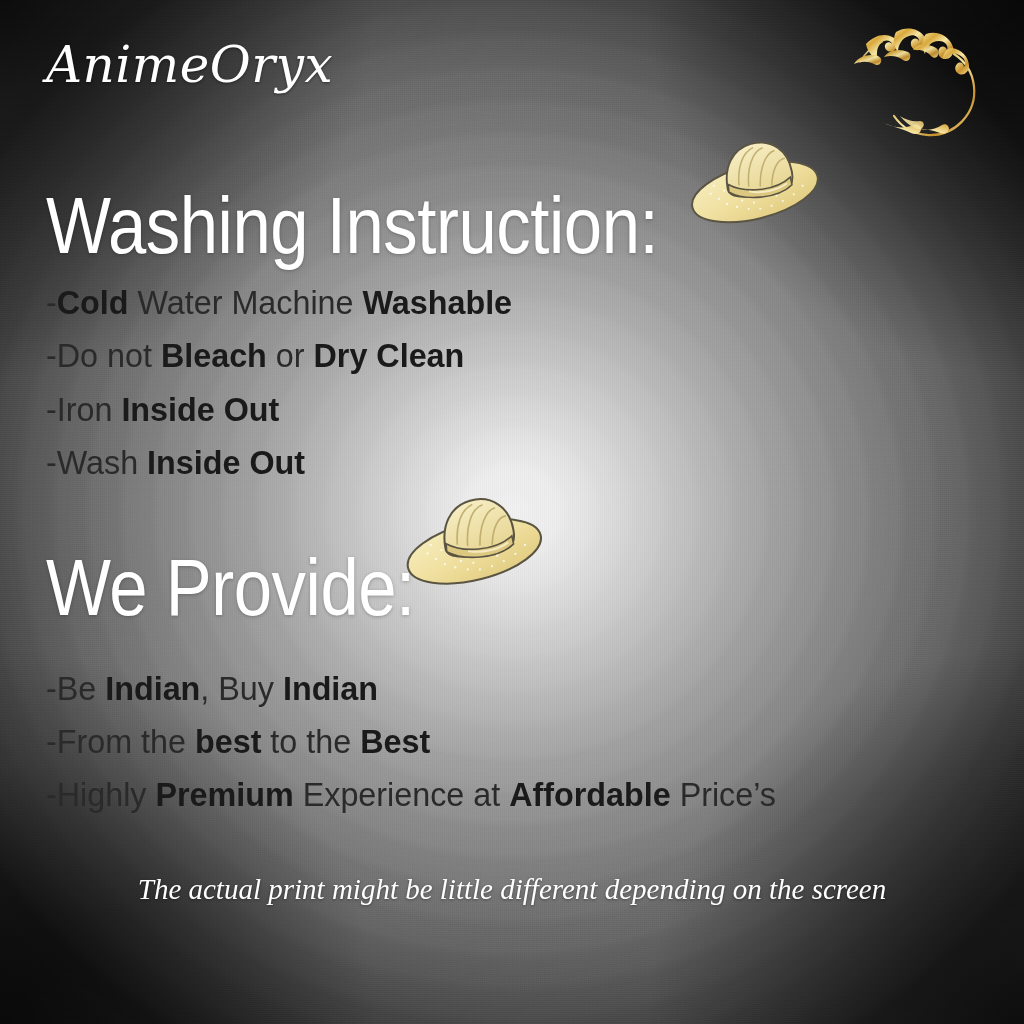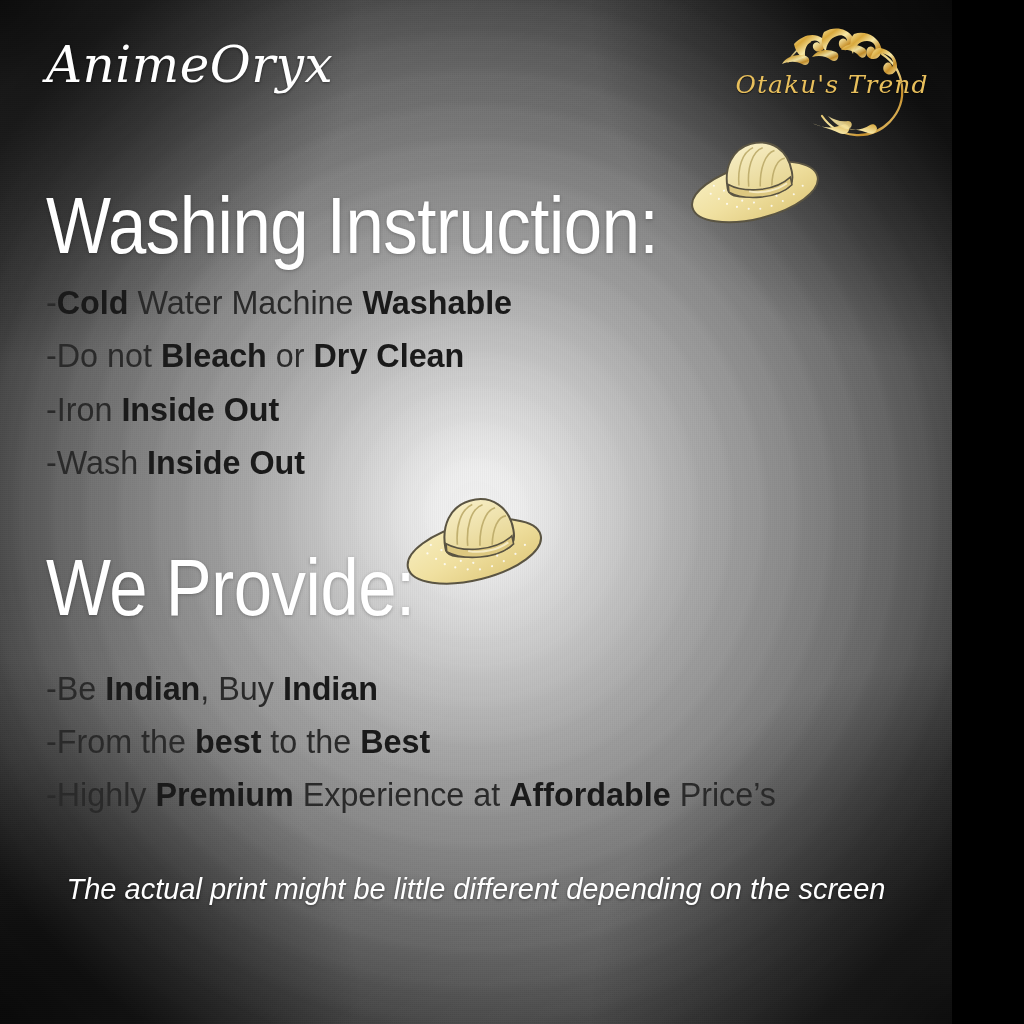--- a/index.html
+++ b/index.html
@@ -2,21 +2,21 @@
 <html><head>
 <meta charset="utf-8">
 <style>
   html, body {
     margin: 0;
     padding: 0;
     background: #000;
   }
   #canvas {
     position: relative;
-    width: 952px;
+    width: 1024px;
     height: 1024px;
     overflow: hidden;
     font-family: "Liberation Sans", sans-serif;
     background-color: #1e1e1e;
   }
   
   .bg-base {
     position: absolute;
     inset: 0;
     background:
@@ -169,21 +169,21 @@
   #hat-top    { left: 684px; top: 132px; width: 146px; height: 100px; transform: rotate(-5deg); }
   #hat-middle { left: 399px; top: 488px; width: 155px; height: 106px; transform: rotate(-5deg); }
 
   
   .disclaimer {
     position: absolute;
     left: 0; right: 0;
     top: 862px;
     text-align: center;
     color: #ffffff;
-    font-family: Liberation Sans, sans-serif;
+    font-family: Liberation Serif, serif;
     font-style: italic;
     font-size: 29px;
     line-height: 54px;
     padding: 0 46px;
     box-sizing: border-box;
     text-shadow: 0 1px 3px rgba(0,0,0,.4);
   }
   .disclaimer .d-line { display: block; }
 </style>
 </head>
@@ -230,21 +230,20 @@
         <path d="M104,34 c-9,-4 -19,-2 -24,5 c7,-2 14,-1 19,3 c3,2 6,1 7,-2 c1,-3 0,-5 -2,-6z" opacity=".95"></path>
         <path d="M132,30 c-8,-5 -18,-5 -23,2 c7,-1 14,1 18,6 c3,3 6,2 7,-1 c1,-3 0,-6 -2,-7z" opacity=".95"></path>
       </g>
 
       <g fill="url(#gold2)">
         <path d="M78,104 c10,6 22,7 32,3 c4,-2 8,1 7,5 c-1,4 -6,5 -10,3 c-10,-5 -21,-7 -29,-11z"></path>
         <path d="M112,110 c9,3 19,2 26,-3 c3,-2 7,0 7,4 c-1,4 -5,6 -9,4 c-8,-3 -16,-4 -24,-5z"></path>
         <path d="M96,98 c6,4 13,6 20,5 c3,0 5,3 3,6 c-2,3 -6,3 -9,1 c-5,-3 -10,-7 -14,-12z" opacity=".9"></path>
       </g>
     </svg>
-    <div class="logo-text">Otaku's Trend</div>
   </div>
 
   <div class="heading" id="heading-washing">Washing Instruction:</div>
 
   <div class="hat" id="hat-top">
     <svg viewBox="0 0 150 104" xmlns="http://www.w3.org/2000/svg" aria-hidden="true">
       <defs>
         <linearGradient id="hatg" x1="0" y1="0" x2="0.7" y2="1">
           <stop offset="0%" stop-color="#f7eec0"></stop>
           <stop offset="55%" stop-color="#f0e0a0"></stop>

